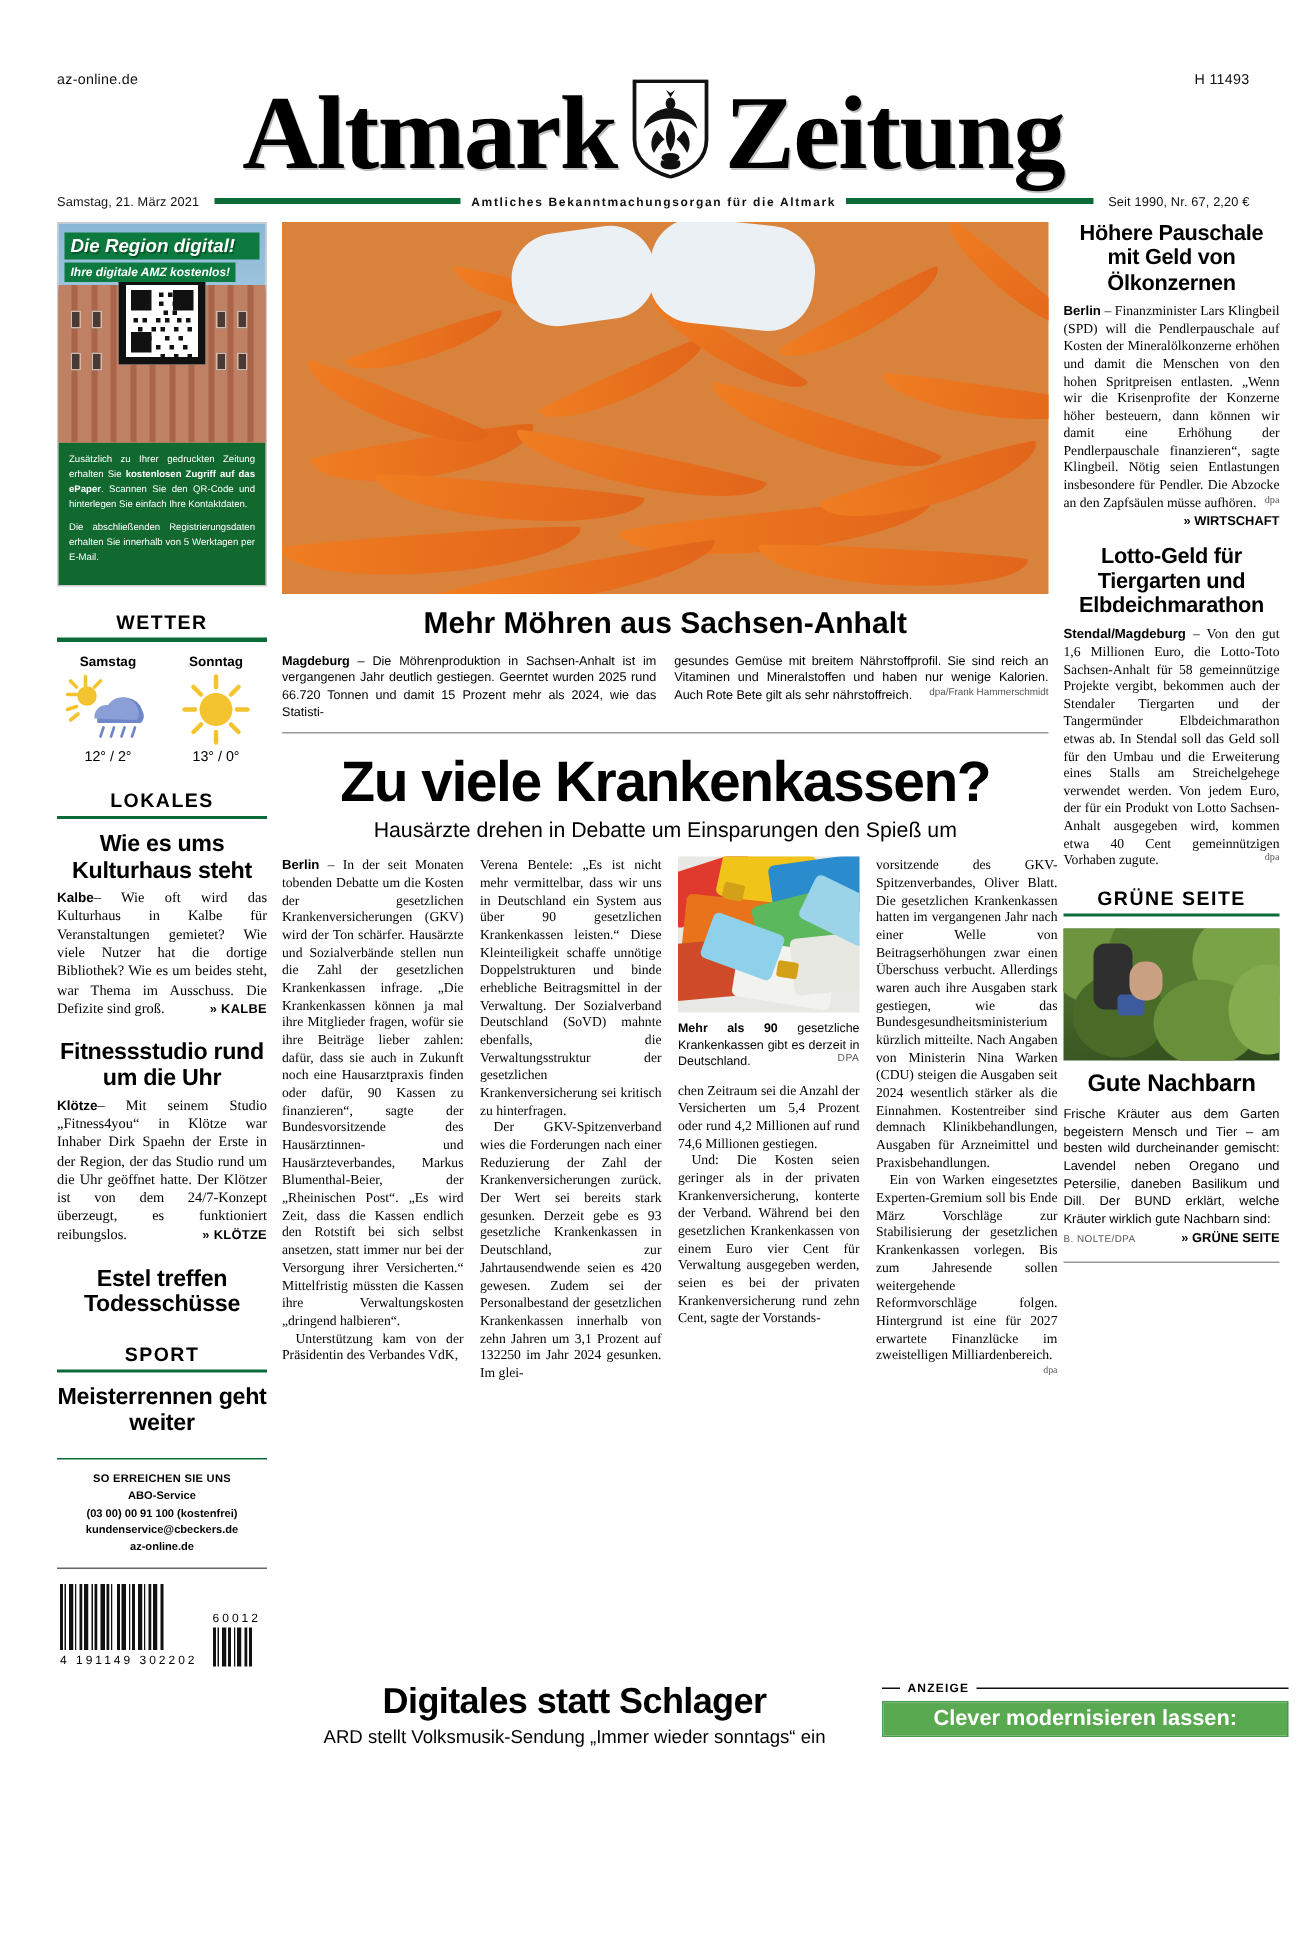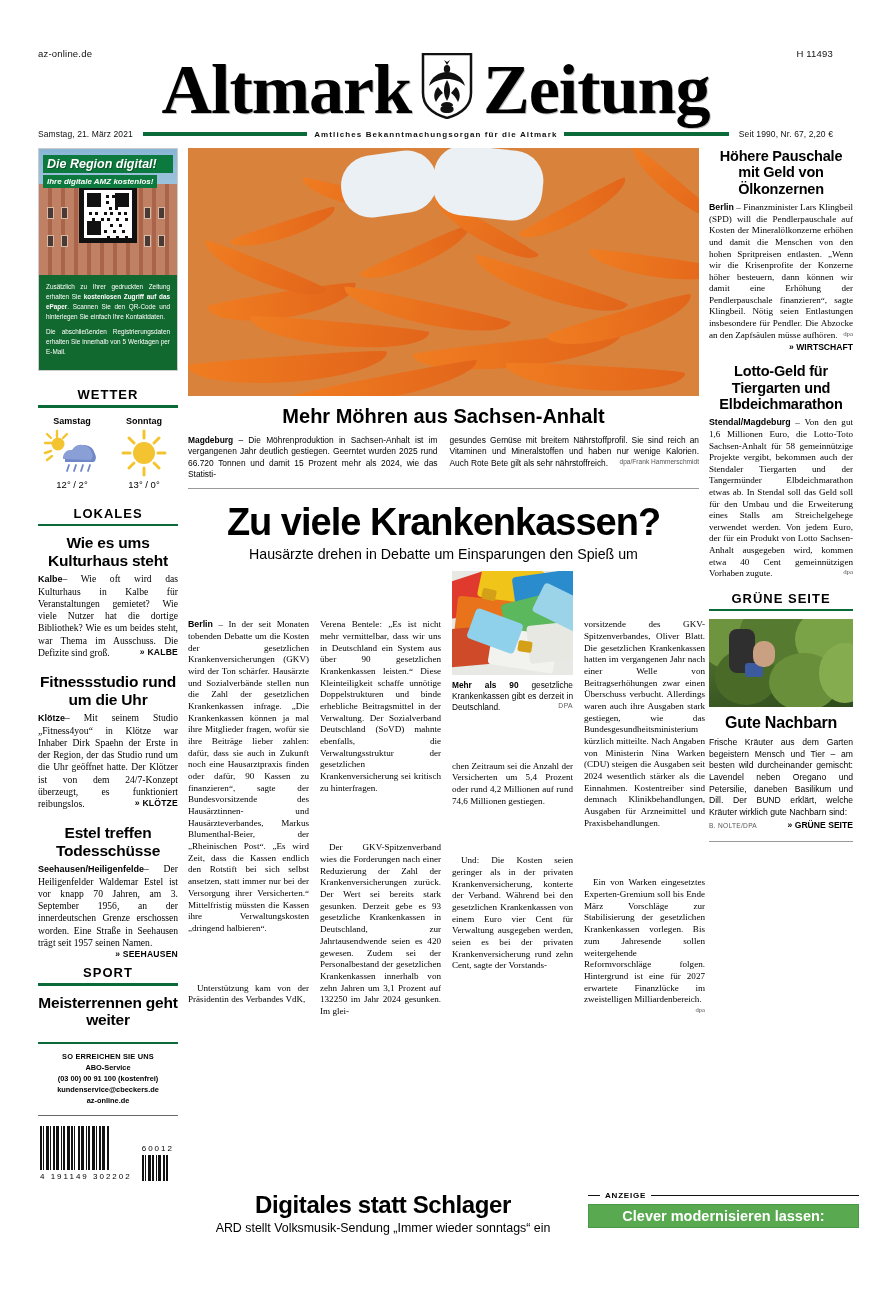--- a/index.html
+++ b/index.html
@@ -33,21 +33,21 @@
   .rule-text { font-size:8px; font-weight:bold; letter-spacing:1.1px; white-space:nowrap; color:#111; }
 
   
   .grid { display:flex; gap:10px; margin-top:9px; }
   .col-left { width: 140px; flex:none; }
   .col-mid  { width: 511px; flex:none; }
   .col-right{ width: 144px; flex:none; }
 
   
   .promo { border:1px solid #ccc; }
-  .promo-img { height: 126px; background: linear-gradient(#8ab6d6 0%, #9ec4dd 30%, #b06a4e 30%, #a85f45 100%);
+  .promo-img { height: 146px; background: linear-gradient(#8ab6d6 0%, #9ec4dd 30%, #b06a4e 30%, #a85f45 100%);
                position:relative; overflow:hidden; }
   .promo-bldg { position:absolute; left:0; right:0; bottom:0; height:72%;
                 background:
                  repeating-linear-gradient(90deg, #c08064 0 9px, #a9644a 9px 13px),
                  #b06a4e; }
   .promo-win { position:absolute; width:7px; height:12px; background:#4a3a36; border:1px solid #d8b9a6;}
   .promo-band1 { position:absolute; top:6px; left:4px; right:4px; background:#0c7a3e; color:#fff;
                  font-size:12.5px; font-weight:bold; font-style:italic; padding:2px 4px;
                  text-shadow:1px 1px 0 rgba(0,0,0,.3); }
   .promo-band2 { position:absolute; top:26px; left:4px; background:#0c7a3e; color:#fff;
@@ -109,21 +109,21 @@
   .lead-cols b { font-weight:bold; }
   .credit { color:#555; font-size:6.6px; float:right; }
   .hr-thin { height:1px; background:#999; margin:8px 0 12px 0; }
 
   .main-title { text-align:center; font-size:38px; font-weight:bold; letter-spacing:-1px; }
   .main-sub   { text-align:center; font-size:14.2px; margin:2px 0 9px 0; }
 
   .art-cols { display:flex; gap:11px; }
   .art-col { width:121px; flex:none; font-family:"Liberation Serif", serif;
              font-size:9.1px; line-height:1.285; text-align:justify; hyphens:auto; }
-  .art-col p { text-indent:9px;margin-top:48px; }
+  .art-col p { text-indent:9px; }
   .art-col p.first { text-indent:0; }
   .art-col b.place { font-family:"Liberation Sans", sans-serif; font-weight:bold; font-size:8.8px; }
 
   .cards-photo { width:100%; height:104px; position:relative; overflow:hidden; background:#e8e8e4;
                  margin-bottom:5px; }
   .cards-photo i { position:absolute; border-radius:4px; }
   .cap { font-family:"Liberation Sans", sans-serif; font-size:8.3px; line-height:1.3;
          margin-bottom:9px; }
   .cap b { font-weight:bold; }
   .cap .dpa { color:#555; font-size:6.8px; float:right; letter-spacing:.4px; }
@@ -318,21 +318,20 @@
         <p><b>Kalbe</b><span>– Wie oft wird das Kulturhaus in Kalbe für Veranstaltungen gemietet? Wie viele Nutzer hat die dortige Bibliothek? Wie es um beides steht, war Thema im Ausschuss. Die Defizite sind groß.</span><span class="ref">» KALBE</span></p>
       </div>
 
       <div class="teaser">
         <h3>Fitnessstudio rund um die Uhr</h3>
         <p><b>Klötze</b><span>– Mit seinem Studio „Fitness4you“ in Klötze war Inhaber Dirk Spaehn der Erste in der Region, der das Studio rund um die Uhr geöffnet hatte. Der Klötzer ist von dem 24/7-Konzept überzeugt, es funktioniert reibungslos.</span><span class="ref">» KLÖTZE</span></p>
       </div>
 
       <div class="teaser">
         <h3>Estel treffen Todesschüsse</h3>
-        <p><b>Seehausen/Heiligenfelde</b><span>– Der Heiligenfelder Waldemar Estel ist vor knapp 70 Jahren, am 3. September 1956, an der innerdeutschen Grenze erschossen worden. Eine Straße in Seehausen trägt seit 1957 seinen Namen.</span><span class="ref">» SEEHAUSEN</span></p>
       </div>
 
       <div class="sec-head">SPORT</div>
       <div class="sec-rule"></div>
 
       <div class="teaser">
         <h3>Meisterrennen geht weiter</h3>
       </div>
 
       <div class="contact-rule"></div>

